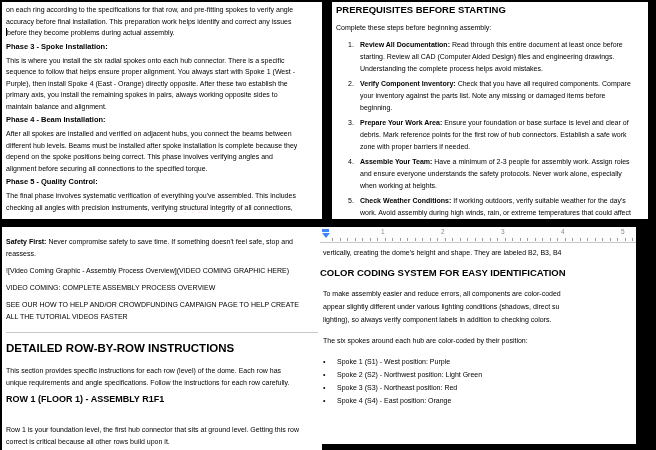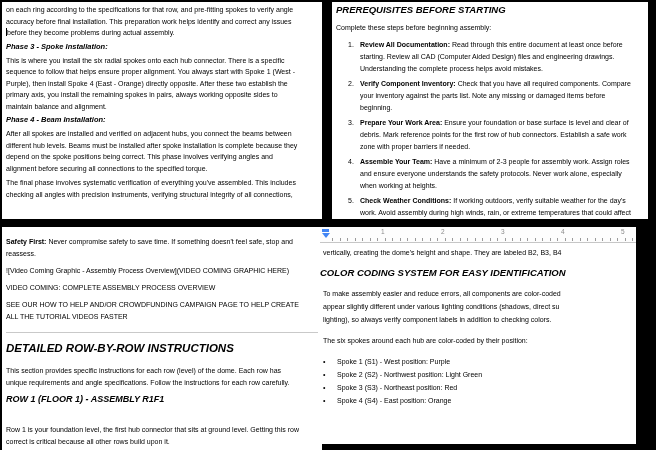--- a/index.html
+++ b/index.html
@@ -26,21 +26,21 @@
   #qa .para{margin-bottom:3px;}
   #qb .para{margin-bottom:5px;}
   #qc .para{margin-bottom:5px;}
   #qd .para{margin-bottom:8px;}
   #qd .ruler + .para{margin-top:3px;}
 
   .bold{font-weight:bold;}
   .sq{text-decoration:underline;text-decoration-style:wavy;text-decoration-color:#e94335;text-decoration-thickness:1px;text-underline-offset:2px;}
   .caret{display:inline-block;width:1px;height:8px;background:#000;vertical-align:-1px;}
 
-  .hd{color:#000;font-style:italic;}
+  .hd{color:#000;}
   .h1{font-size:11.5px;font-weight:bold;line-height:14px;margin:0 0 10px;}
   .h2{font-size:9.5px;font-weight:bold;line-height:11px;}
   #qb .h2{margin:0 0 7px;}
   #qd .h2{margin:8px 0 9px;}
   .h3{font-size:9px;font-weight:bold;line-height:10px;margin:0 0 20px;}
   .h4{font-size:7.5px;font-weight:bold;line-height:10px;}
   #qa .h4{margin:2px 0 3px;}
   #qd .h4{margin:0 0 7px;}
 
   .oli{display:flex;margin:0 0 3px 12px;}
@@ -85,20 +85,21 @@
     </div>
     <div class="hd h4">Phase 4 - Beam Installation:</div>
     <div class="para">
       <div class="lines">
         <div class="line"><span>After all spokes are installed and verified on adjacent hubs, you connect the beams between</span></div>
         <div class="line"><span>different hub levels. Beams must be installed after spoke installation is complete because they</span></div>
         <div class="line"><span>depend on the spoke positions being correct. This phase involves verifying angles and</span></div>
         <div class="line"><span>alignment before securing all connections to the specified torque.</span></div>
       </div>
     </div>
+    <div class="hd h4">Phase 5 - Quality Control:</div>
     <div class="para">
       <div class="lines">
         <div class="line"><span>The final phase involves systematic verification of everything you've assembled. This includes</span></div>
         <div class="line"><span>checking all angles with precision instruments, verifying </span><span class="sq">structural</span><span> integrity of all connections,</span></div>
       </div>
     </div>
   </div>
 <div id="qb" class="page">
     <div class="hd h2">PREREQUISITES BEFORE STARTING</div>
     <div class="para">

